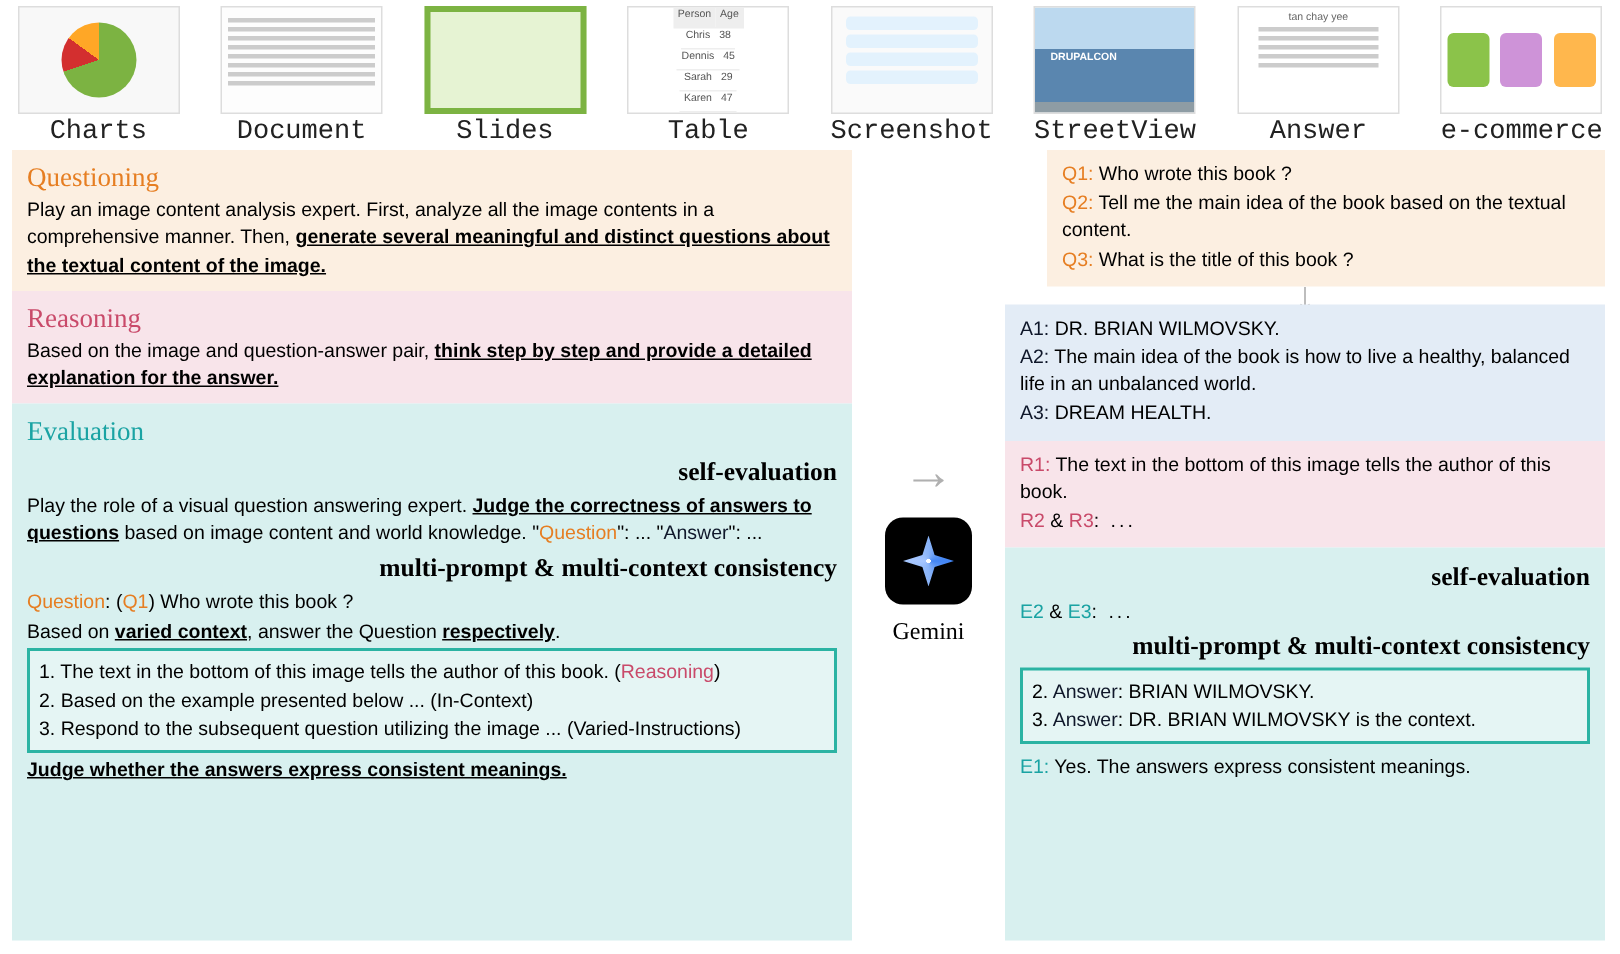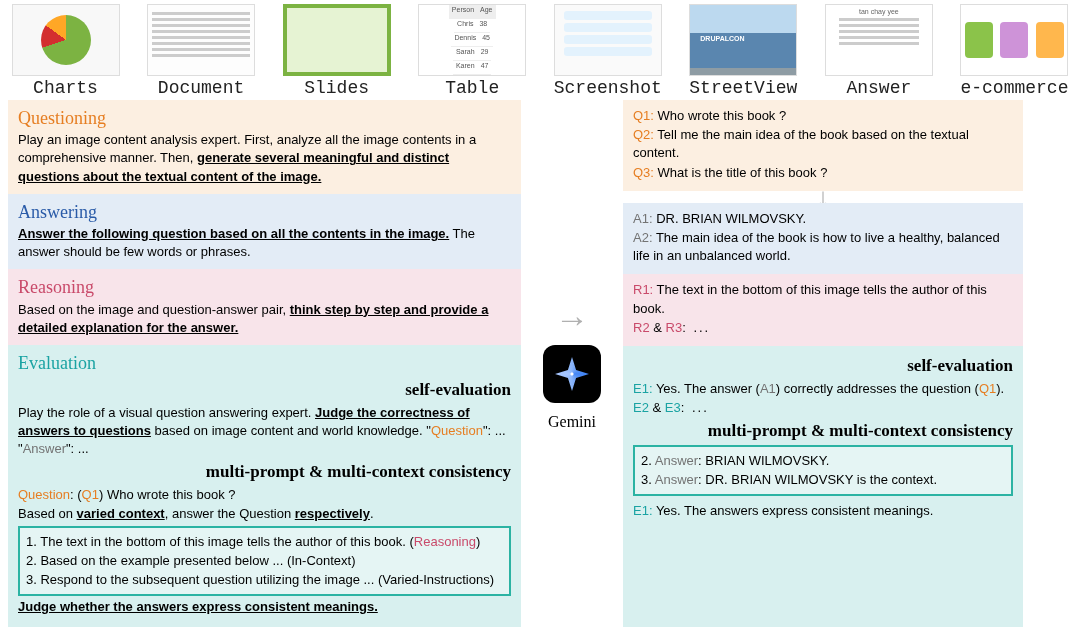--- a/index.html
+++ b/index.html
@@ -68,44 +68,44 @@
     color:#222;
   }
   .cap.gray { color: #9e9e9e; }
 
   
   .main {
     display: flex;
     padding: 2px 8px 6px 8px;
     height: 535px;
   }
-  .left { width: 513px; display:flex; flex-direction:column; gap:0; }
+  .left { width: 560px; display:flex; flex-direction:column; gap:0; }
   .center { width: 102px; display:flex; flex-direction:column; align-items:center; justify-content:center; gap:10px; }
   .right { width: 400px; display:flex; flex-direction:column; gap:0; }
 
   .panel { padding: 6px 10px 8px 10px; line-height: 1.4; }
   .pn-q { background:#fcefe1; }
   .pn-a { background:#e3ecf6; }
   .pn-r { background:#f8e4ea; }
   .pn-e { background:#d8f0ef; }
-  .pn-rq { background:#fcefe1; }
+  .pn-rq { background:#fcefe1;margin-left:28px; }
   .pn-ra { background:#e3ecf6; }
   .pn-rr { background:#f8e4ea; }
   .pn-re { background:#d8f0ef; }
 
   .title-q { color:#e67e22; font-size:18px; font-weight:normal; font-family:'Times New Roman',serif; }
   .title-a { color:#2a5ba8; font-size:18px; font-family:'Times New Roman',serif; }
   .title-r { color:#c94a6a; font-size:18px; font-family:'Times New Roman',serif; }
   .title-e { color:#1aa3a3; font-size:18px; font-family:'Times New Roman',serif; }
 
   .sub { font-family:'Times New Roman',serif; font-size:17px; font-weight:bold; text-align:right; margin:2px 0;}
   .sub-mp { font-family:'Times New Roman',serif; font-size:17px; font-weight:bold; text-align:right; margin:2px 0;}
   .ub { text-decoration: underline; font-weight:bold; }
   .orange { color:#e67e22; }
-  .blue { color:#737373; }
+  .blue { color:#0f172a; }
   .pink { color:#c94a6a; }
   .teal { color:#1aa3a3; }
   .gray { color:#999; }
 
   .box {
     border:2px solid #2bb3a3;
     padding:4px 6px;
     margin:2px 0;
     background:rgba(255,255,255,0.35);
   }
@@ -219,26 +219,20 @@
 
   <div class="left">
 
     <div class="panel pn-q">
       <div class="title-q">Questioning</div>
       <div>
         <span>Play an image content analysis expert. First, analyze all the image contents in a comprehensive manner. Then, </span><span class="ub">generate several meaningful and distinct questions about the textual content of the image.</span>
       </div>
     </div>
 
-    <div class="panel pn-a">
-      <div class="title-a">Answering</div>
-      <div>
-        <span class="ub">Answer the following question based on all the contents in the image.</span><span> The answer should be few words or phrases.</span>
-      </div>
-    </div>
 
     <div class="panel pn-r">
       <div class="title-r">Reasoning</div>
       <div>
         <span>Based on the image and question-answer pair, </span><span class="ub">think step by step and provide a detailed explanation for the answer.</span>
       </div>
     </div>
 
     <div class="panel pn-e" style="flex:1;">
       <div class="title-e">Evaluation</div>
@@ -276,30 +270,30 @@
       <div class="qline"><span class="orange">Q1:</span><span> Who wrote this book ?</span></div>
       <div class="qline"><span class="orange">Q2:</span><span> Tell me the main idea of the book based on the textual content.</span></div>
       <div class="qline"><span class="orange">Q3:</span><span> What is the title of this book ?</span></div>
     </div>
 
     <div style="text-align:center;color:#b0b0b0;font-size:26px;line-height:12px;">↓</div>
 
     <div class="panel pn-ra">
       <div class="qline"><span class="blue">A1:</span><span> DR. BRIAN WILMOVSKY.</span></div>
       <div class="qline"><span class="blue">A2:</span><span> The main idea of the book is how to live a healthy, balanced life in an unbalanced world.</span></div>
+      <div class="qline"><span class="blue">A3:</span><span> DREAM HEALTH.</span></div>
     </div>
 
     <div class="panel pn-rr">
       <div class="qline"><span class="pink">R1:</span><span> The text in the bottom of this image tells the author of this book.</span></div>
       <div class="qline"><span class="pink">R2</span><span> &amp; </span><span class="pink">R3</span><span class="dots">:            ...</span></div>
     </div>
 
     <div class="panel pn-re" style="flex:1;">
       <div class="sub">self-evaluation</div>
-      <div class="qline"><span class="teal">E1:</span><span> Yes. The answer (</span><span class="blue">A1</span><span>) correctly addresses the question (</span><span class="orange">Q1</span><span>).</span></div>
       <div class="qline"><span class="teal">E2</span><span> &amp; </span><span class="teal">E3</span><span class="dots">:            ...</span></div>
 
       <div class="sub-mp">multi-prompt &amp; multi-context consistency</div>
       <div class="box">
         <div class="qline"><span>2. </span><span class="blue">Answer</span><span>: BRIAN WILMOVSKY.</span></div>
         <div class="qline"><span>3. </span><span class="blue">Answer</span><span>: DR. BRIAN WILMOVSKY is the context.</span></div>
       </div>
       <div class="qline" style="margin-top:6px;"><span class="teal">E1:</span><span> Yes. The answers express consistent meanings.</span></div>
     </div>
   </div>

